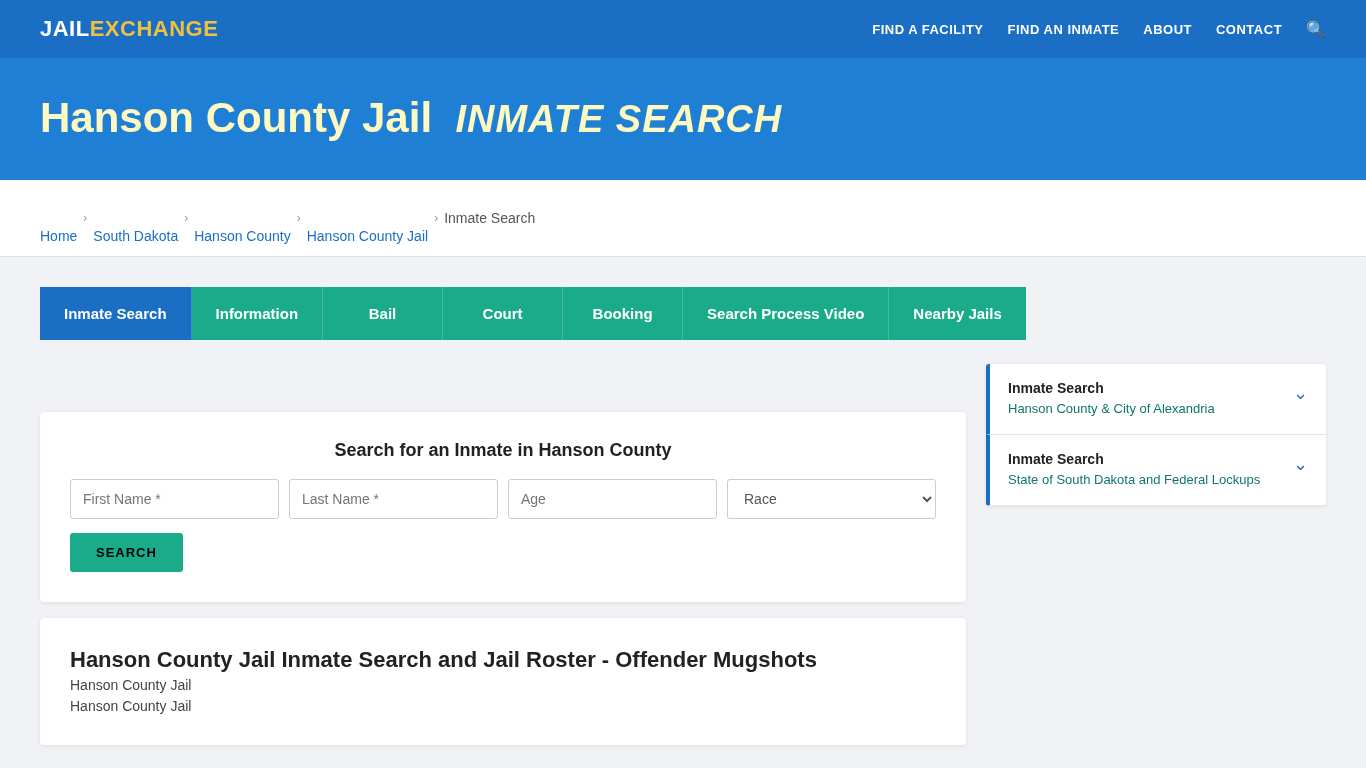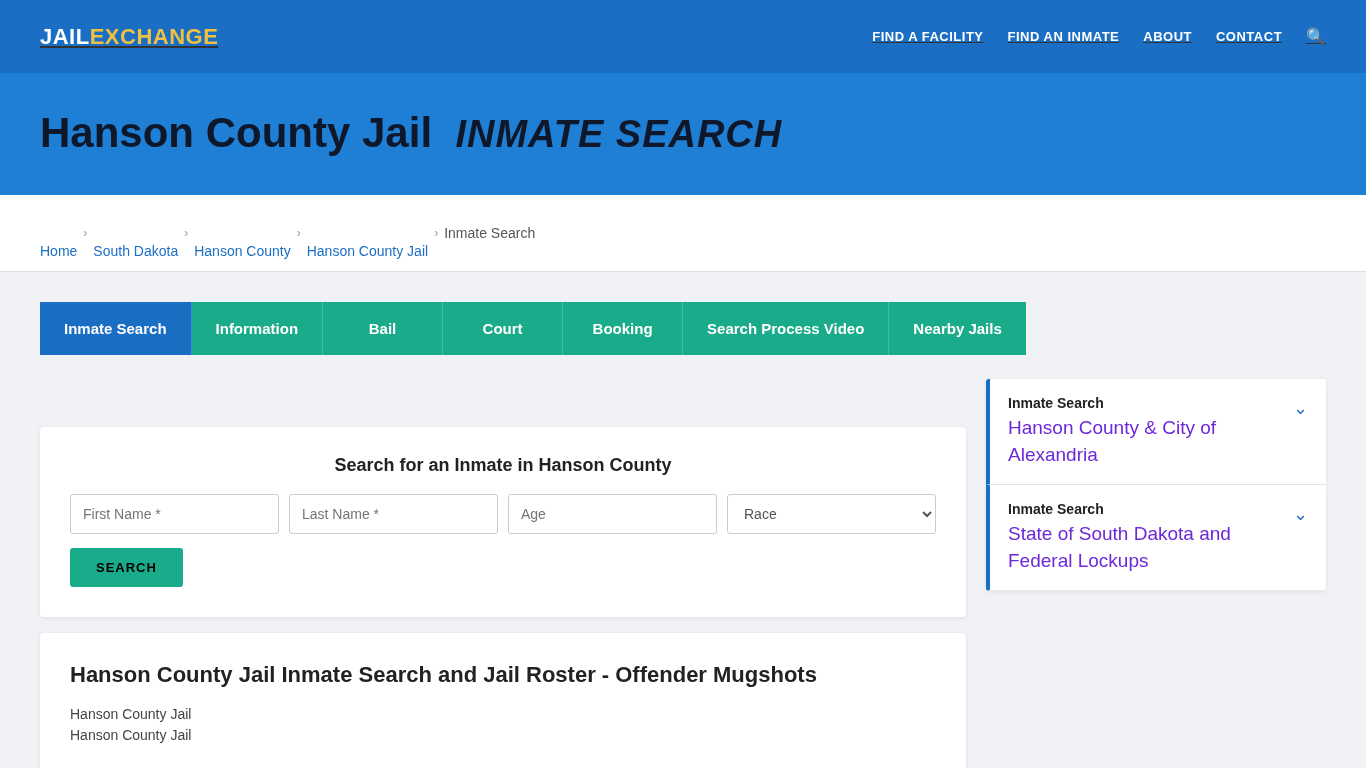--- a/index.html
+++ b/index.html
@@ -2,25 +2,24 @@
 <html><head>
   <meta charset="utf-8">
   <style>
     * { box-sizing: border-box; margin: 0; padding: 0; }
     body { font-family: Arial, Helvetica, sans-serif; background: #f0f2f5; color: #333; }
 
     
     .header {
       background: #1a6fc4;
       padding: 0 40px;
-      height: 73px;
+      height: 58px;
       display: flex;
       align-items: center;
       justify-content: space-between;
-      text-decoration: underline;
     }
     .logo {
       font-size: 22px;
       font-weight: 900;
       color: #fff;
       letter-spacing: 0.5px;
     }
     .logo span.ex { color: #f0c040; }
     .nav {
       display: flex;
@@ -42,21 +41,21 @@
     }
 
     
     .hero {
       background: #1e7fd4;
       padding: 36px 40px 38px;
     }
     .hero-title {
       font-size: 42px;
       font-weight: 900;
-      color: #0f172a;
+      color: #fef9c3;
     }
     .hero-title .italic-part {
       font-style: italic;
       font-weight: 700;
       font-size: 38px;
       letter-spacing: 1px;
     }
 
     
     .breadcrumb-bar {
@@ -176,21 +175,20 @@
     .info-card {
       background: #fff;
       border-radius: 4px;
       padding: 28px 30px;
       box-shadow: 0 1px 4px rgba(0,0,0,0.08);
     }
     .info-card-title {
       font-size: 22px;
       font-weight: 900;
       color: #222;
-      margin-bottom: 14px;
       line-height: 1.3;
     }
     .info-card-text {
       font-size: 14px;
       color: #444;
       line-height: 1.5;
     }
 
     
     .right-col {
@@ -220,22 +218,22 @@
       border-bottom-right-radius: 3px;
     }
     .sidebar-card-inner { flex: 1; }
     .sidebar-card-label {
       font-size: 14px;
       font-weight: 700;
       color: #222;
       margin-bottom: 4px;
     }
     .sidebar-card-sub {
-      font-size: 19px;
-      color: #6d28d9;
+      font-size: 13px;
+      color: #0f766e;
       line-height: 1.4;
     }
     .sidebar-chevron {
       color: #1a6fc4;
       font-size: 18px;
       margin-left: 10px;
       margin-top: 2px;
     }
   </style>
 </head>

